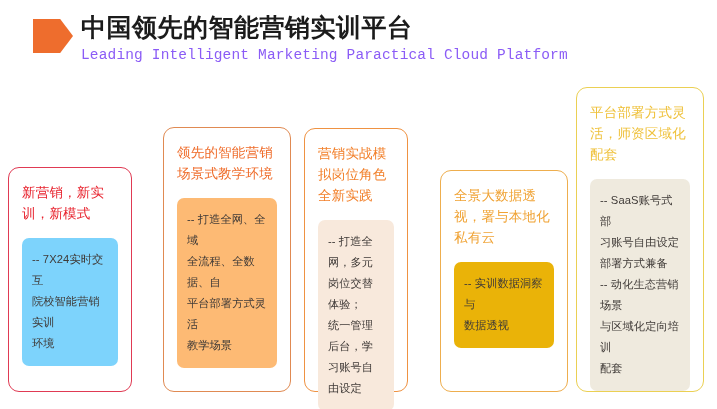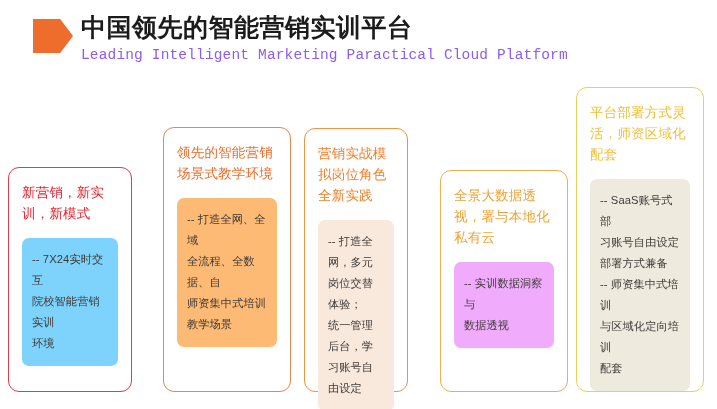--- a/index.html
+++ b/index.html
@@ -119,44 +119,44 @@
         <span class="line">-- 7X24实时交互</span>
         <span class="line">院校智能营销实训</span>
         <span class="line">环境</span>
       </div>
     </div>
     <div class="card" style="left: 163px; top: 127px; width: 128px; height: 265px; border-color: rgb(224, 138, 82);">
       <div class="card-title" style="color: rgb(239, 108, 42);">领先的智能营销场景式教学环境</div>
       <div class="card-body" style="background: #fdba74;">
         <span class="line">-- 打造全网、全域</span>
         <span class="line">全流程、全数据、自</span>
-        <span class="line">师资集中式培训</span>
+        <span class="line">平台部署方式灵活</span>
         <span class="line">教学场景</span>
       </div>
     </div>
     <div class="card" style="left: 304px; top: 128px; width: 104px; height: 264px; border-color: rgb(239, 146, 66);">
       <div class="card-title" style="color: rgb(242, 128, 43);">营销实战模拟岗位角色全新实践</div>
       <div class="card-body" style="background: rgb(248, 233, 220);">
         <span class="line">-- 打造全网，多元</span>
         <span class="line">岗位交替体验；</span>
         <span class="line">统一管理后台，学</span>
         <span class="line">习账号自由设定</span>
       </div>
     </div>
     <div class="card" style="left: 440px; top: 170px; width: 128px; height: 222px; border-color: rgb(238, 174, 78);">
       <div class="card-title" style="color: rgb(240, 163, 53);">全景大数据透视，署与本地化私有云</div>
-      <div class="card-body" style="background: #f0abfc;">
+      <div class="card-body" style="background: #eab308;">
         <span class="line">-- 实训数据洞察与</span>
         <span class="line">数据透视</span>
       </div>
     </div>
     <div class="card" style="left: 576px; top: 87px; width: 128px; height: 305px; border-color: rgb(235, 208, 83);">
       <div class="card-title" style="color: rgb(239, 193, 58);">平台部署方式灵活，师资区域化配套</div>
       <div class="card-body" style="background: rgb(239, 234, 222);">
         <span class="line">-- SaaS账号式部</span>
         <span class="line">习账号自由设定</span>
         <span class="line">部署方式兼备</span>
-        <span class="line">-- 师资集中式培训</span>
+        <span class="line">-- 动化生态营销场景</span>
         <span class="line">与区域化定向培训</span>
         <span class="line">配套</span>
       </div>
     </div>
   </div>
 
 </body></html>

